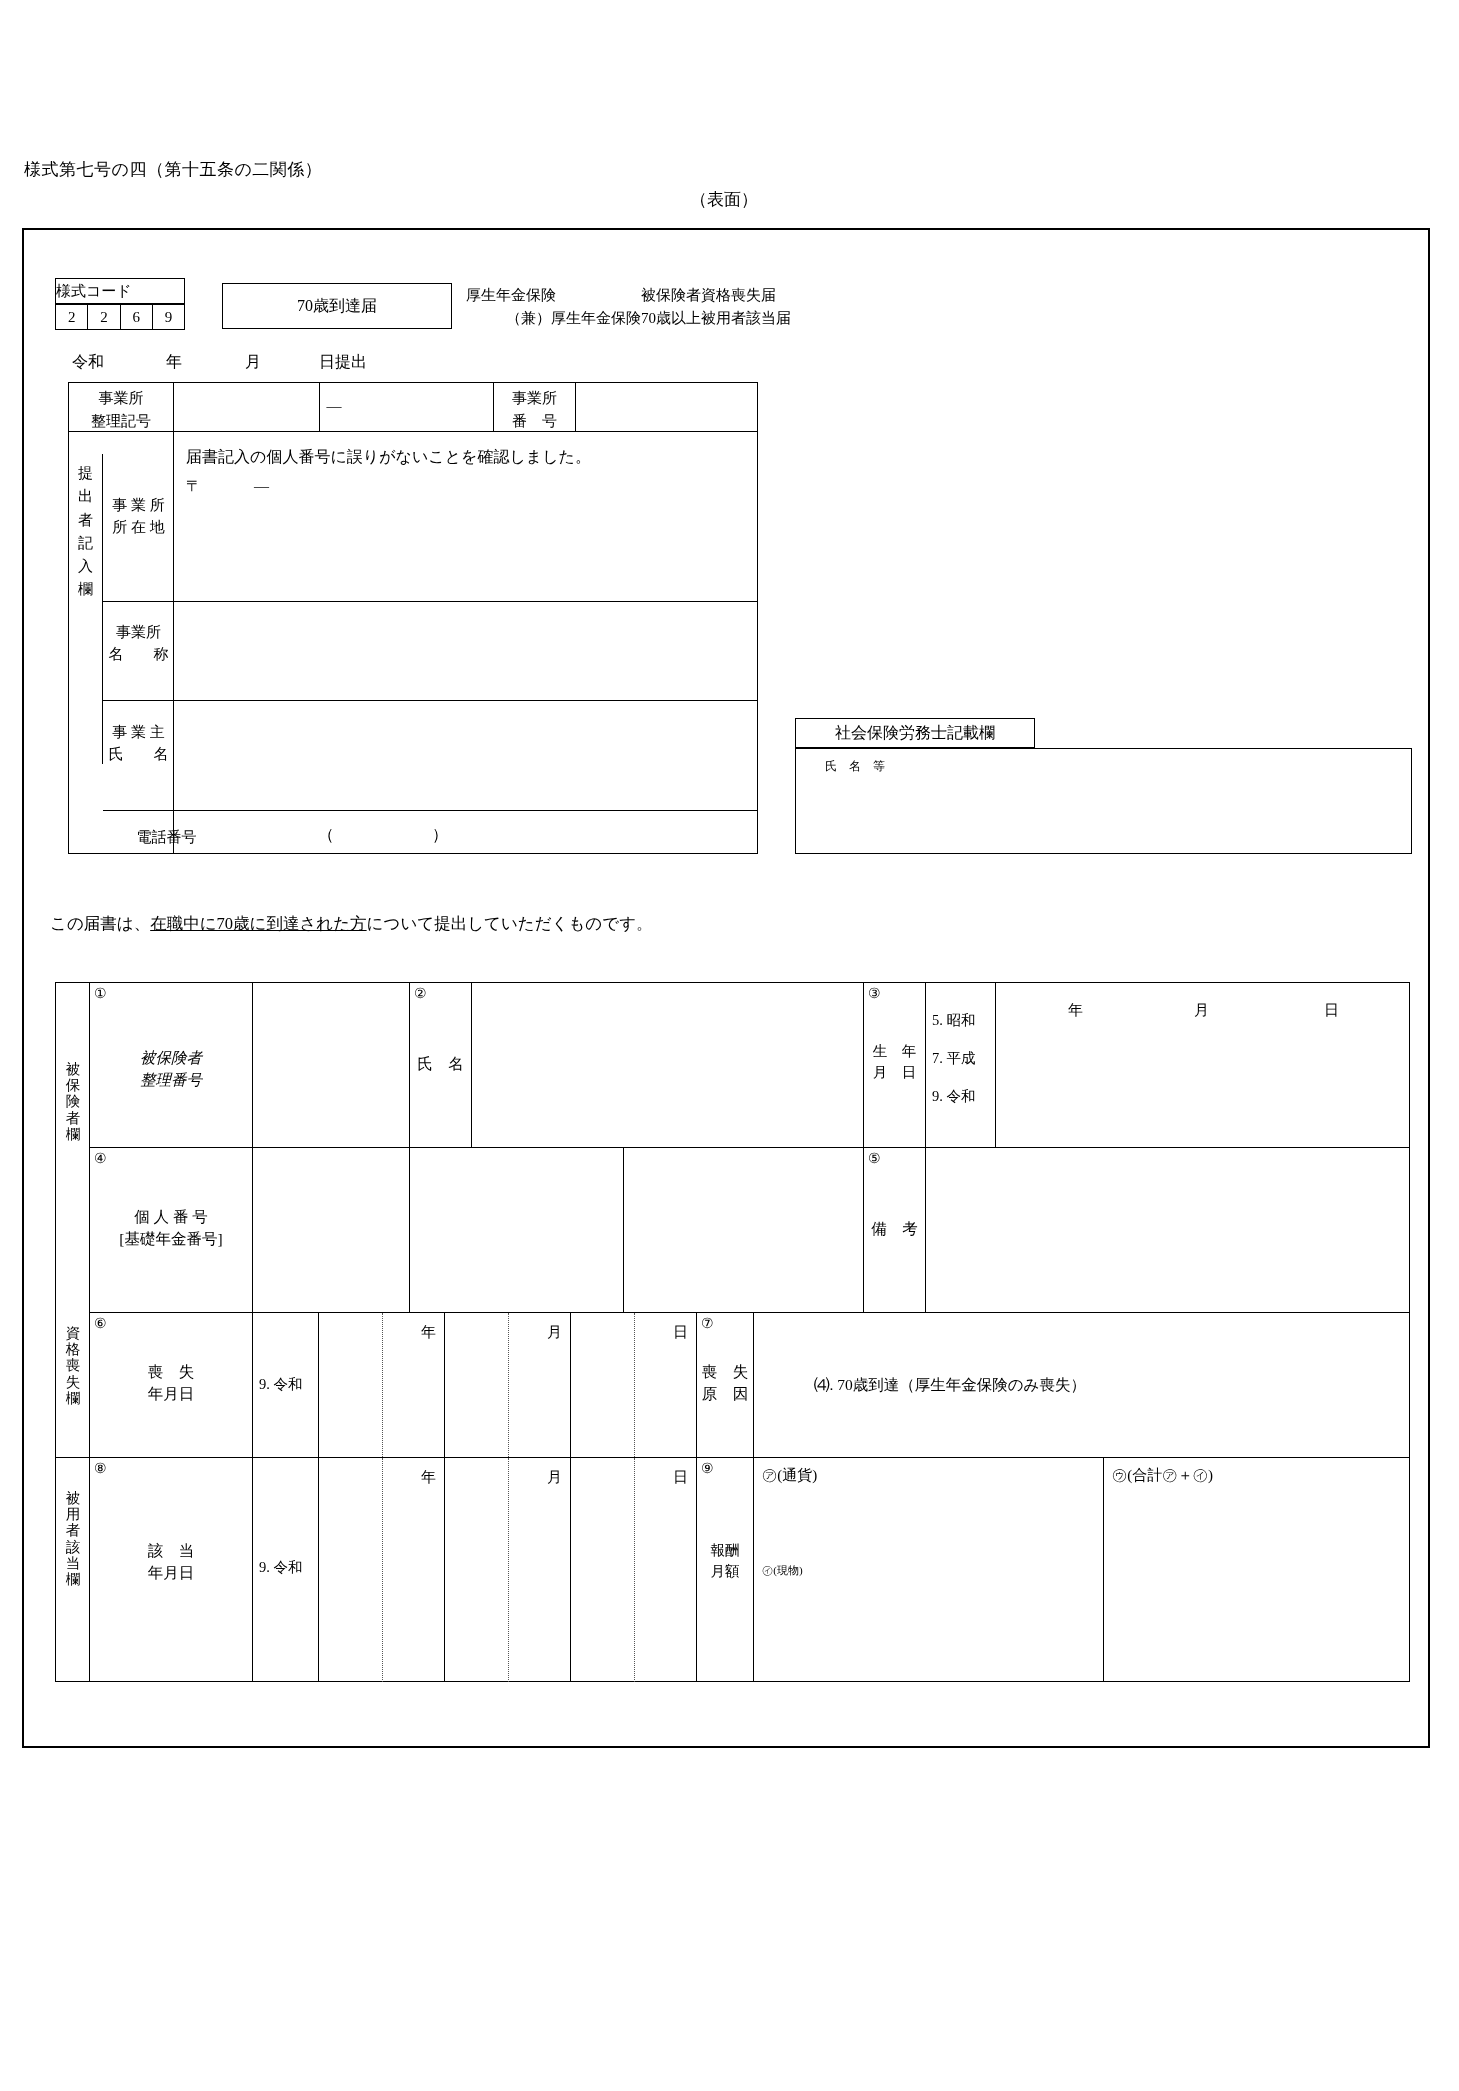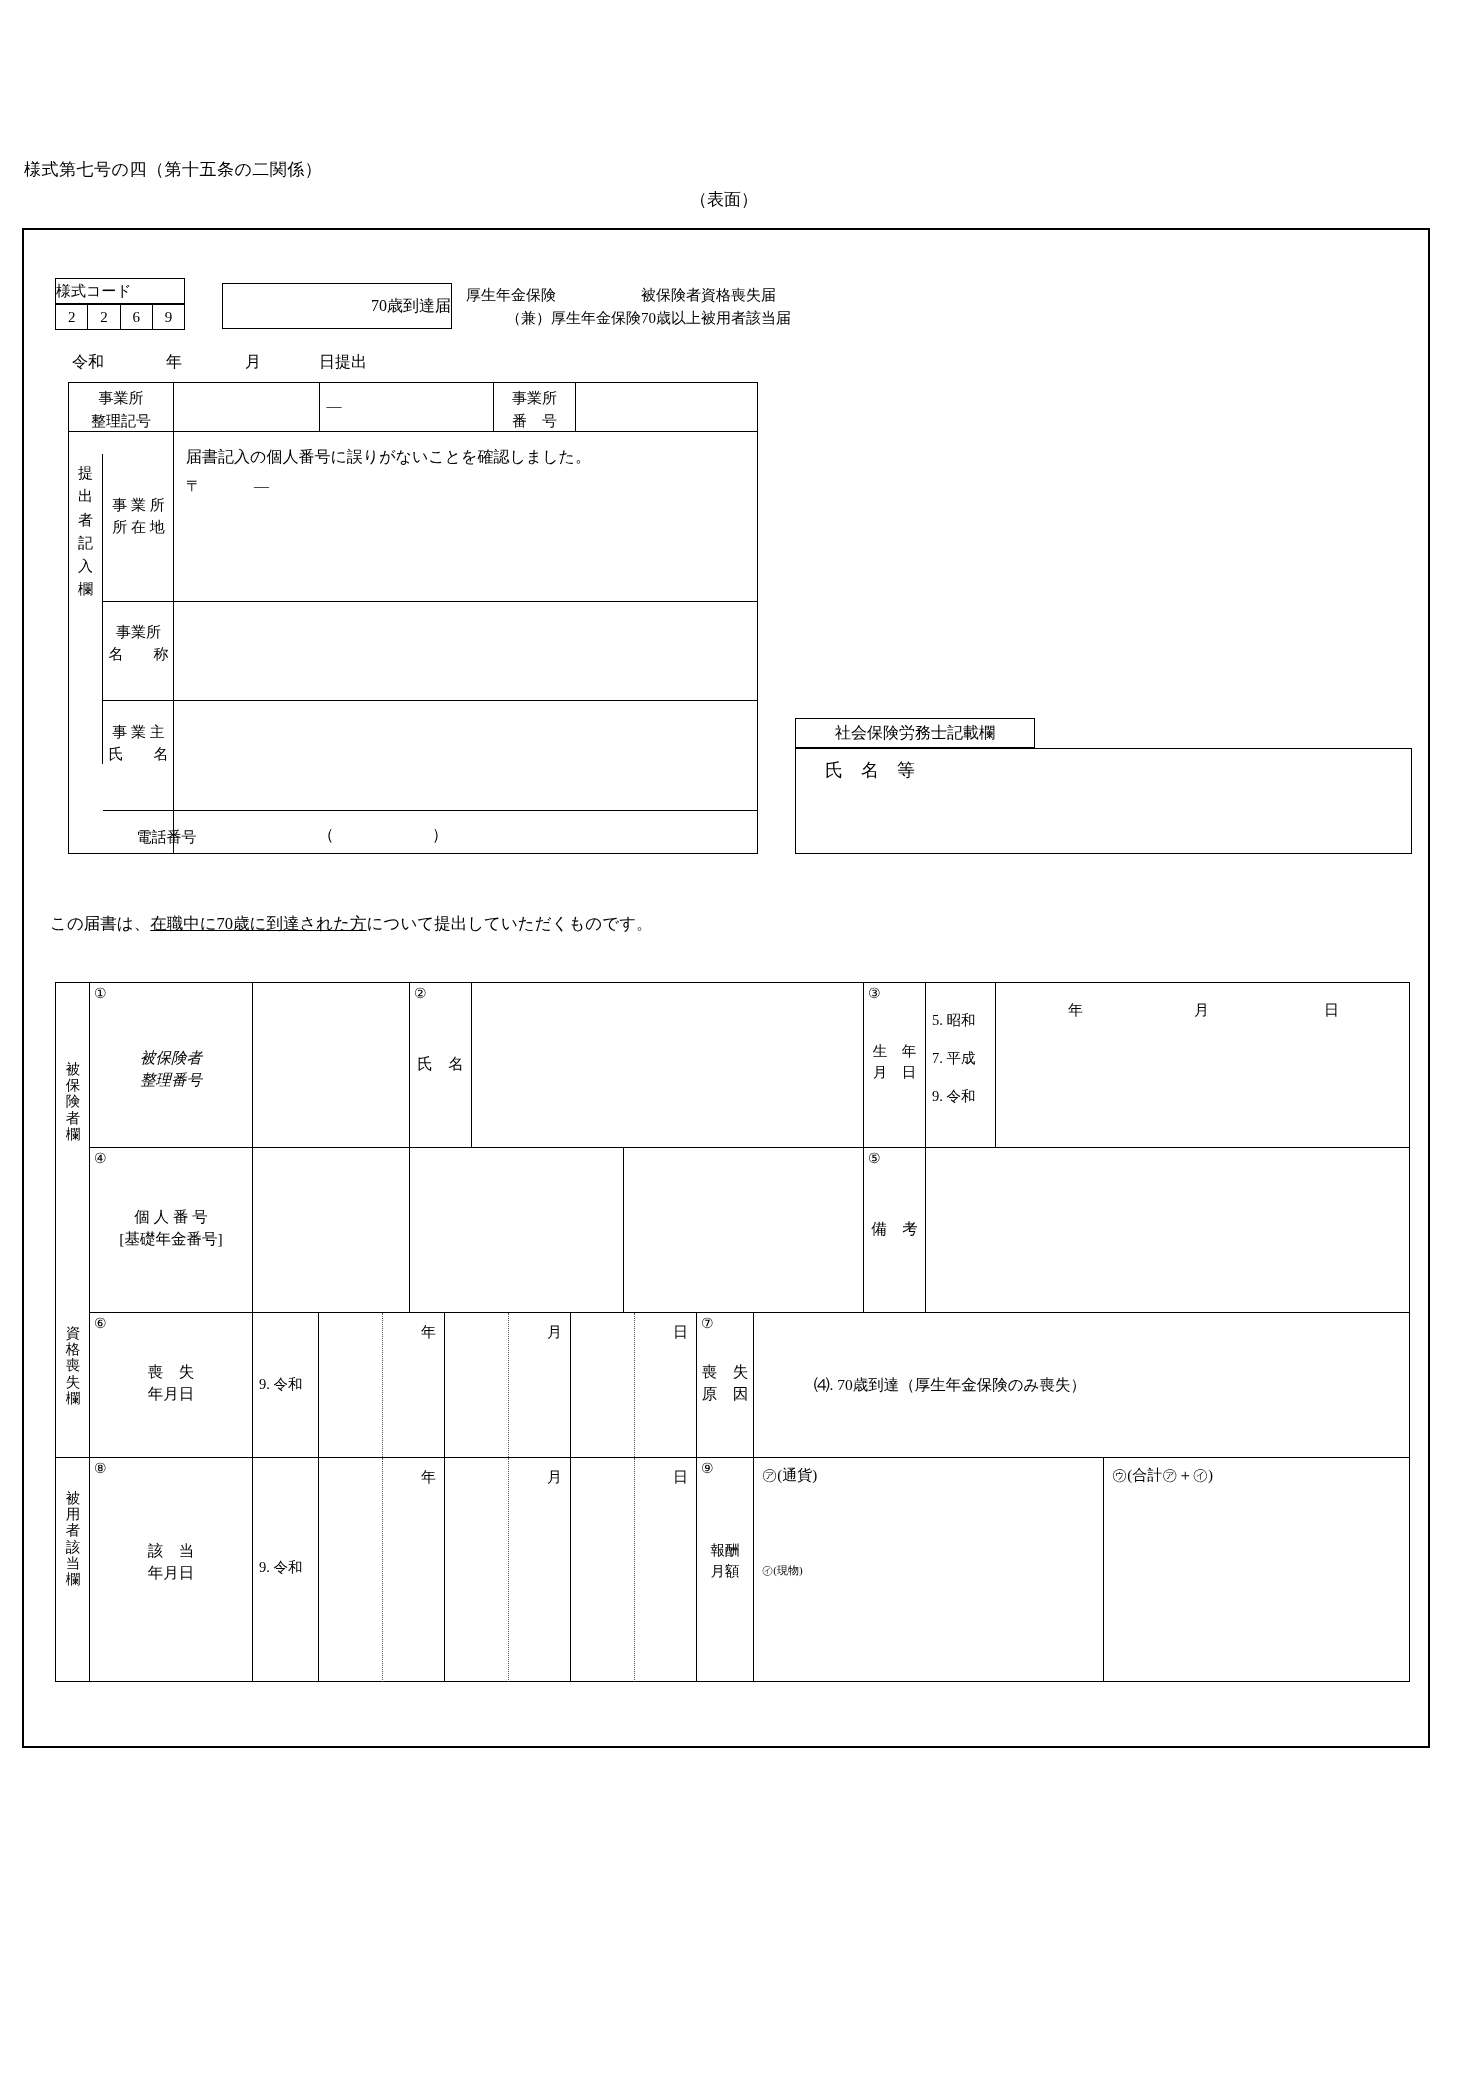--- a/index.html
+++ b/index.html
@@ -64,21 +64,21 @@
     font-size: 15px;
     line-height: 24px;
   }
   .code-cells div:last-child { border-right: 1px solid #000; }
 
   .title-box {
     left: 222px; top: 283px;
     width: 230px; height: 46px;
     border: 1px solid #000;
     box-sizing: border-box;
-    text-align: right;
+    text-align: center;
     line-height: 44px;
     font-size: 16px;
   }
   .title-right {
     left: 466px; top: 284px;
     font-size: 15px;
     line-height: 23px;
   }
   .title-right .r1 span.a { display:inline-block; width: 175px; }
   .title-right .r2 span.a { display:inline-block; width: 175px; text-align: right; }
@@ -202,21 +202,21 @@
     line-height: 28px;
   }
   .sr-box {
     left: 795px; top: 748px;
     width: 617px; height: 106px;
     border: 1px solid #000;
     box-sizing: border-box;
   }
   .sr-name {
     left: 825px; top: 758px;
-    font-size: 18px;
+    font-size: 12px;
   }
 
   
   .notice {
     left: 50px; top: 913px;
     font-size: 16.5px;
   }
   .notice u { text-decoration: underline; }
 
   

